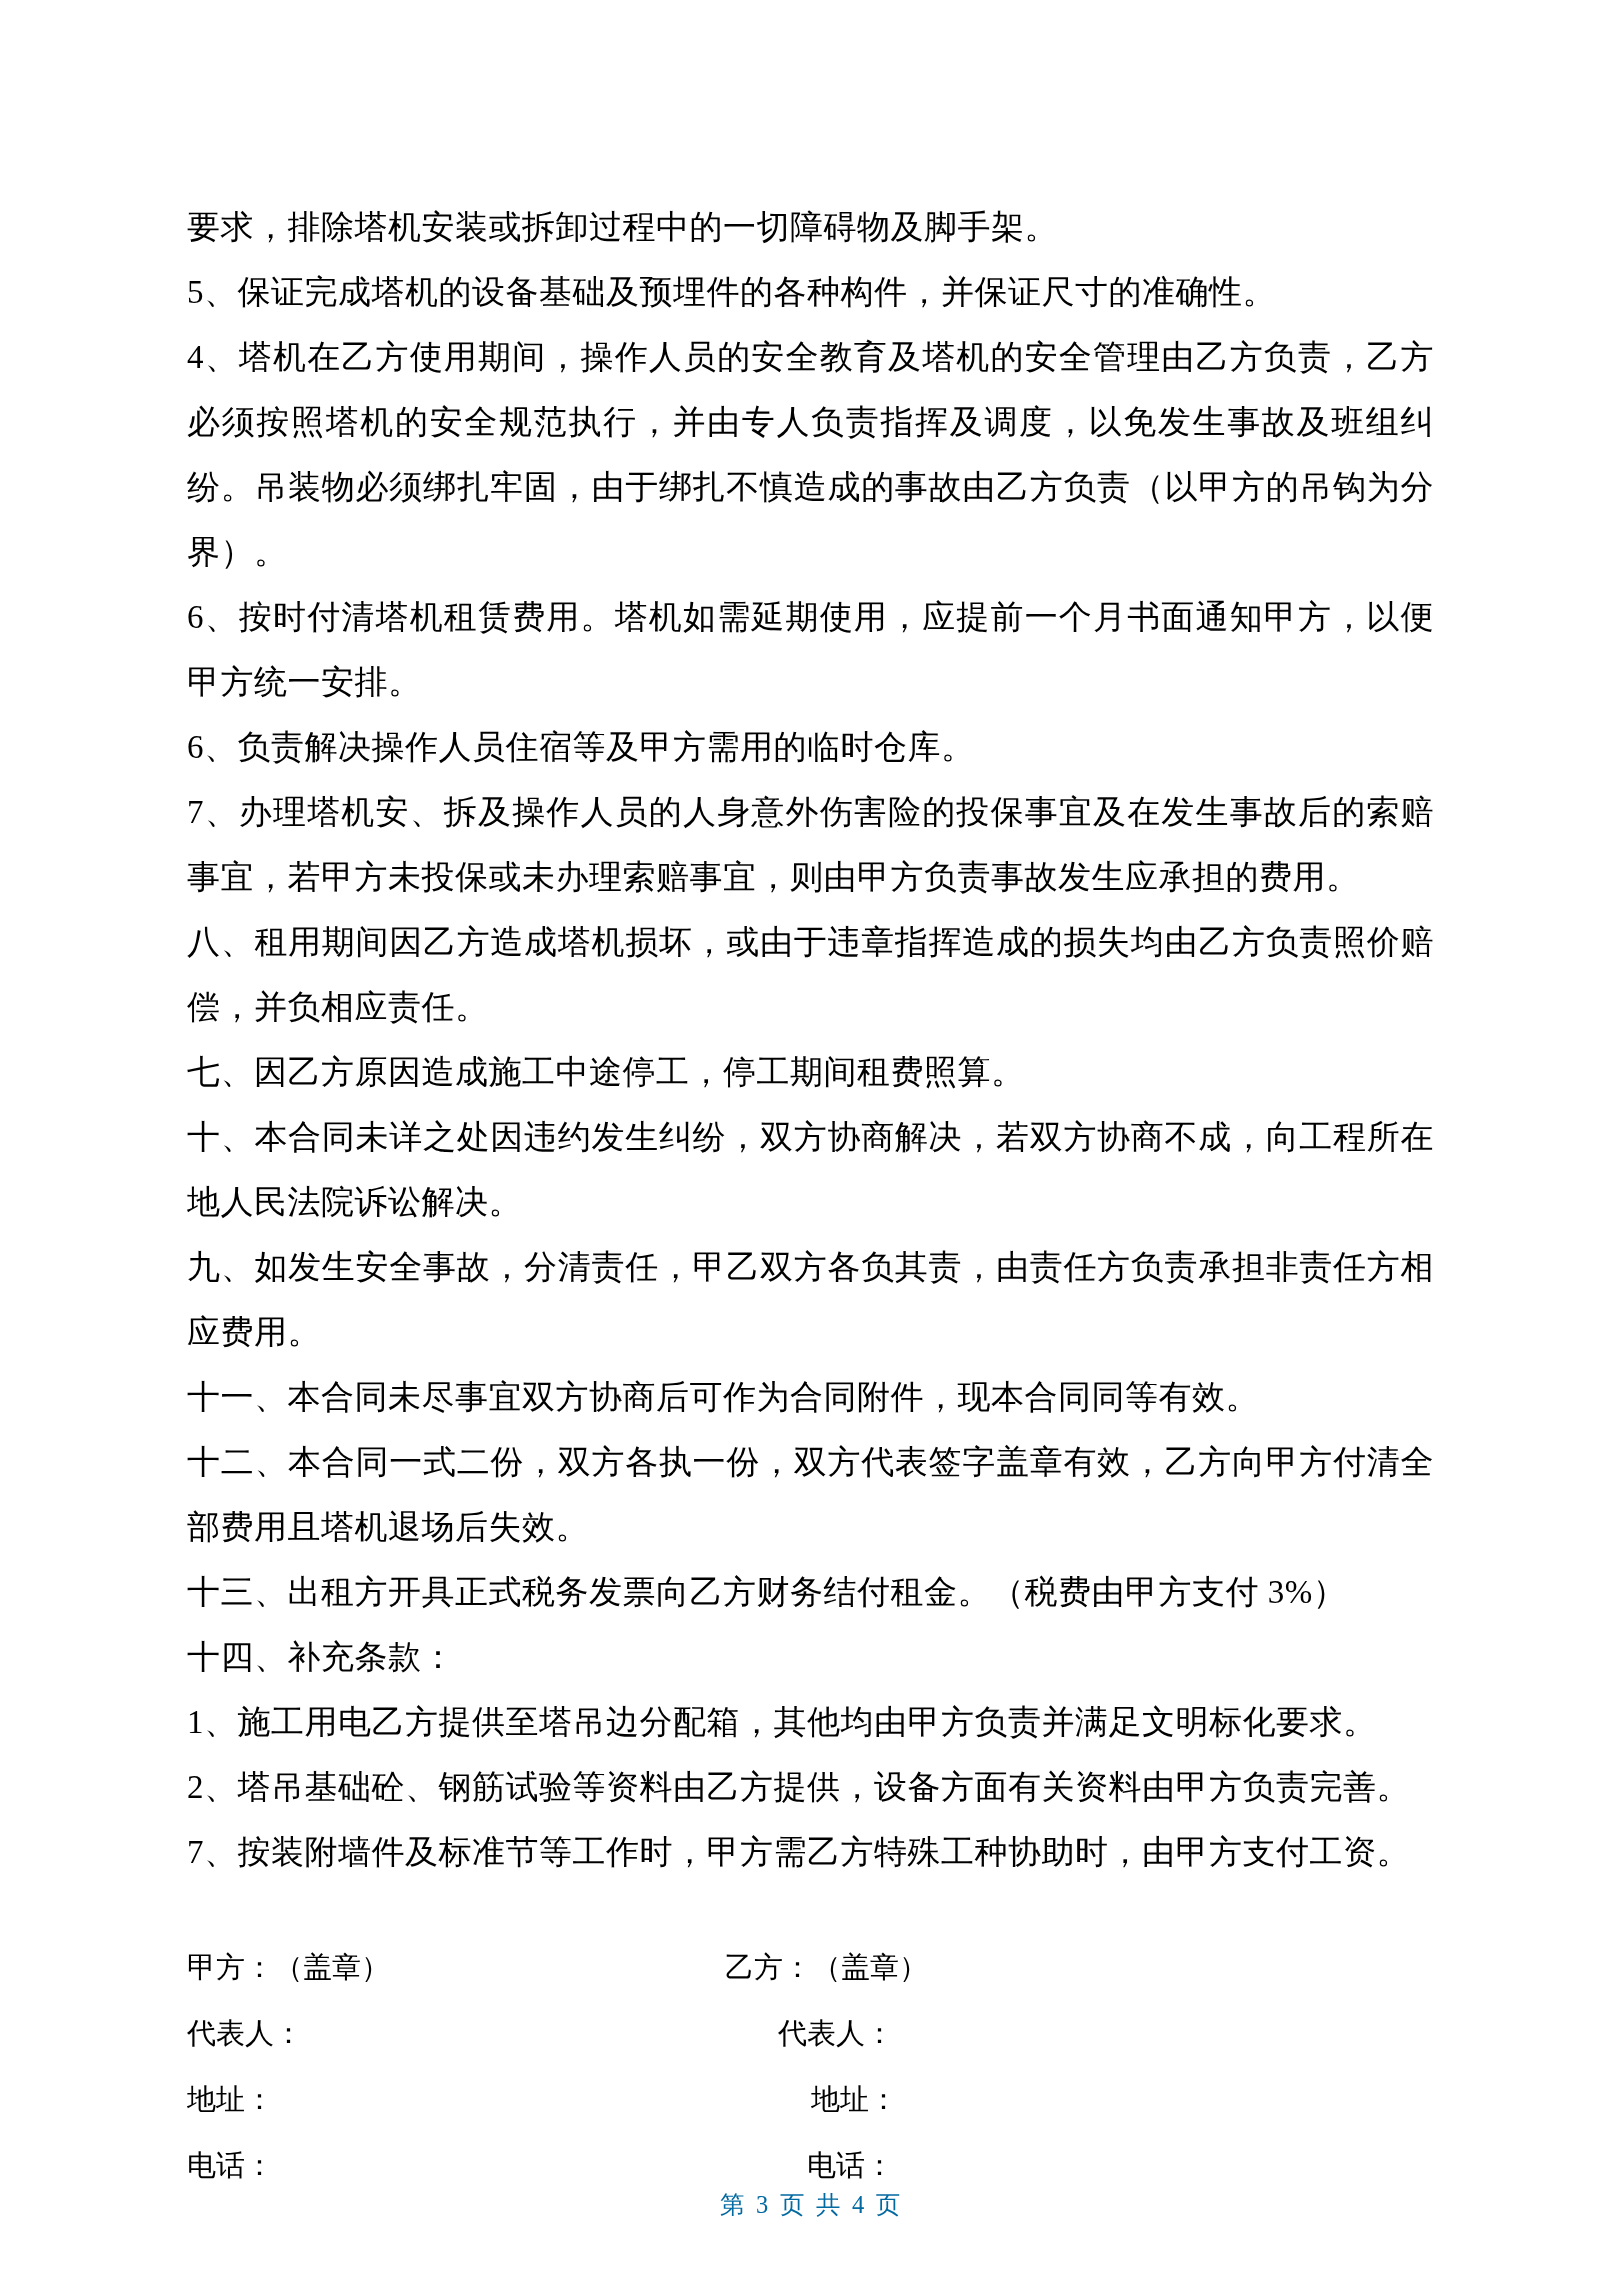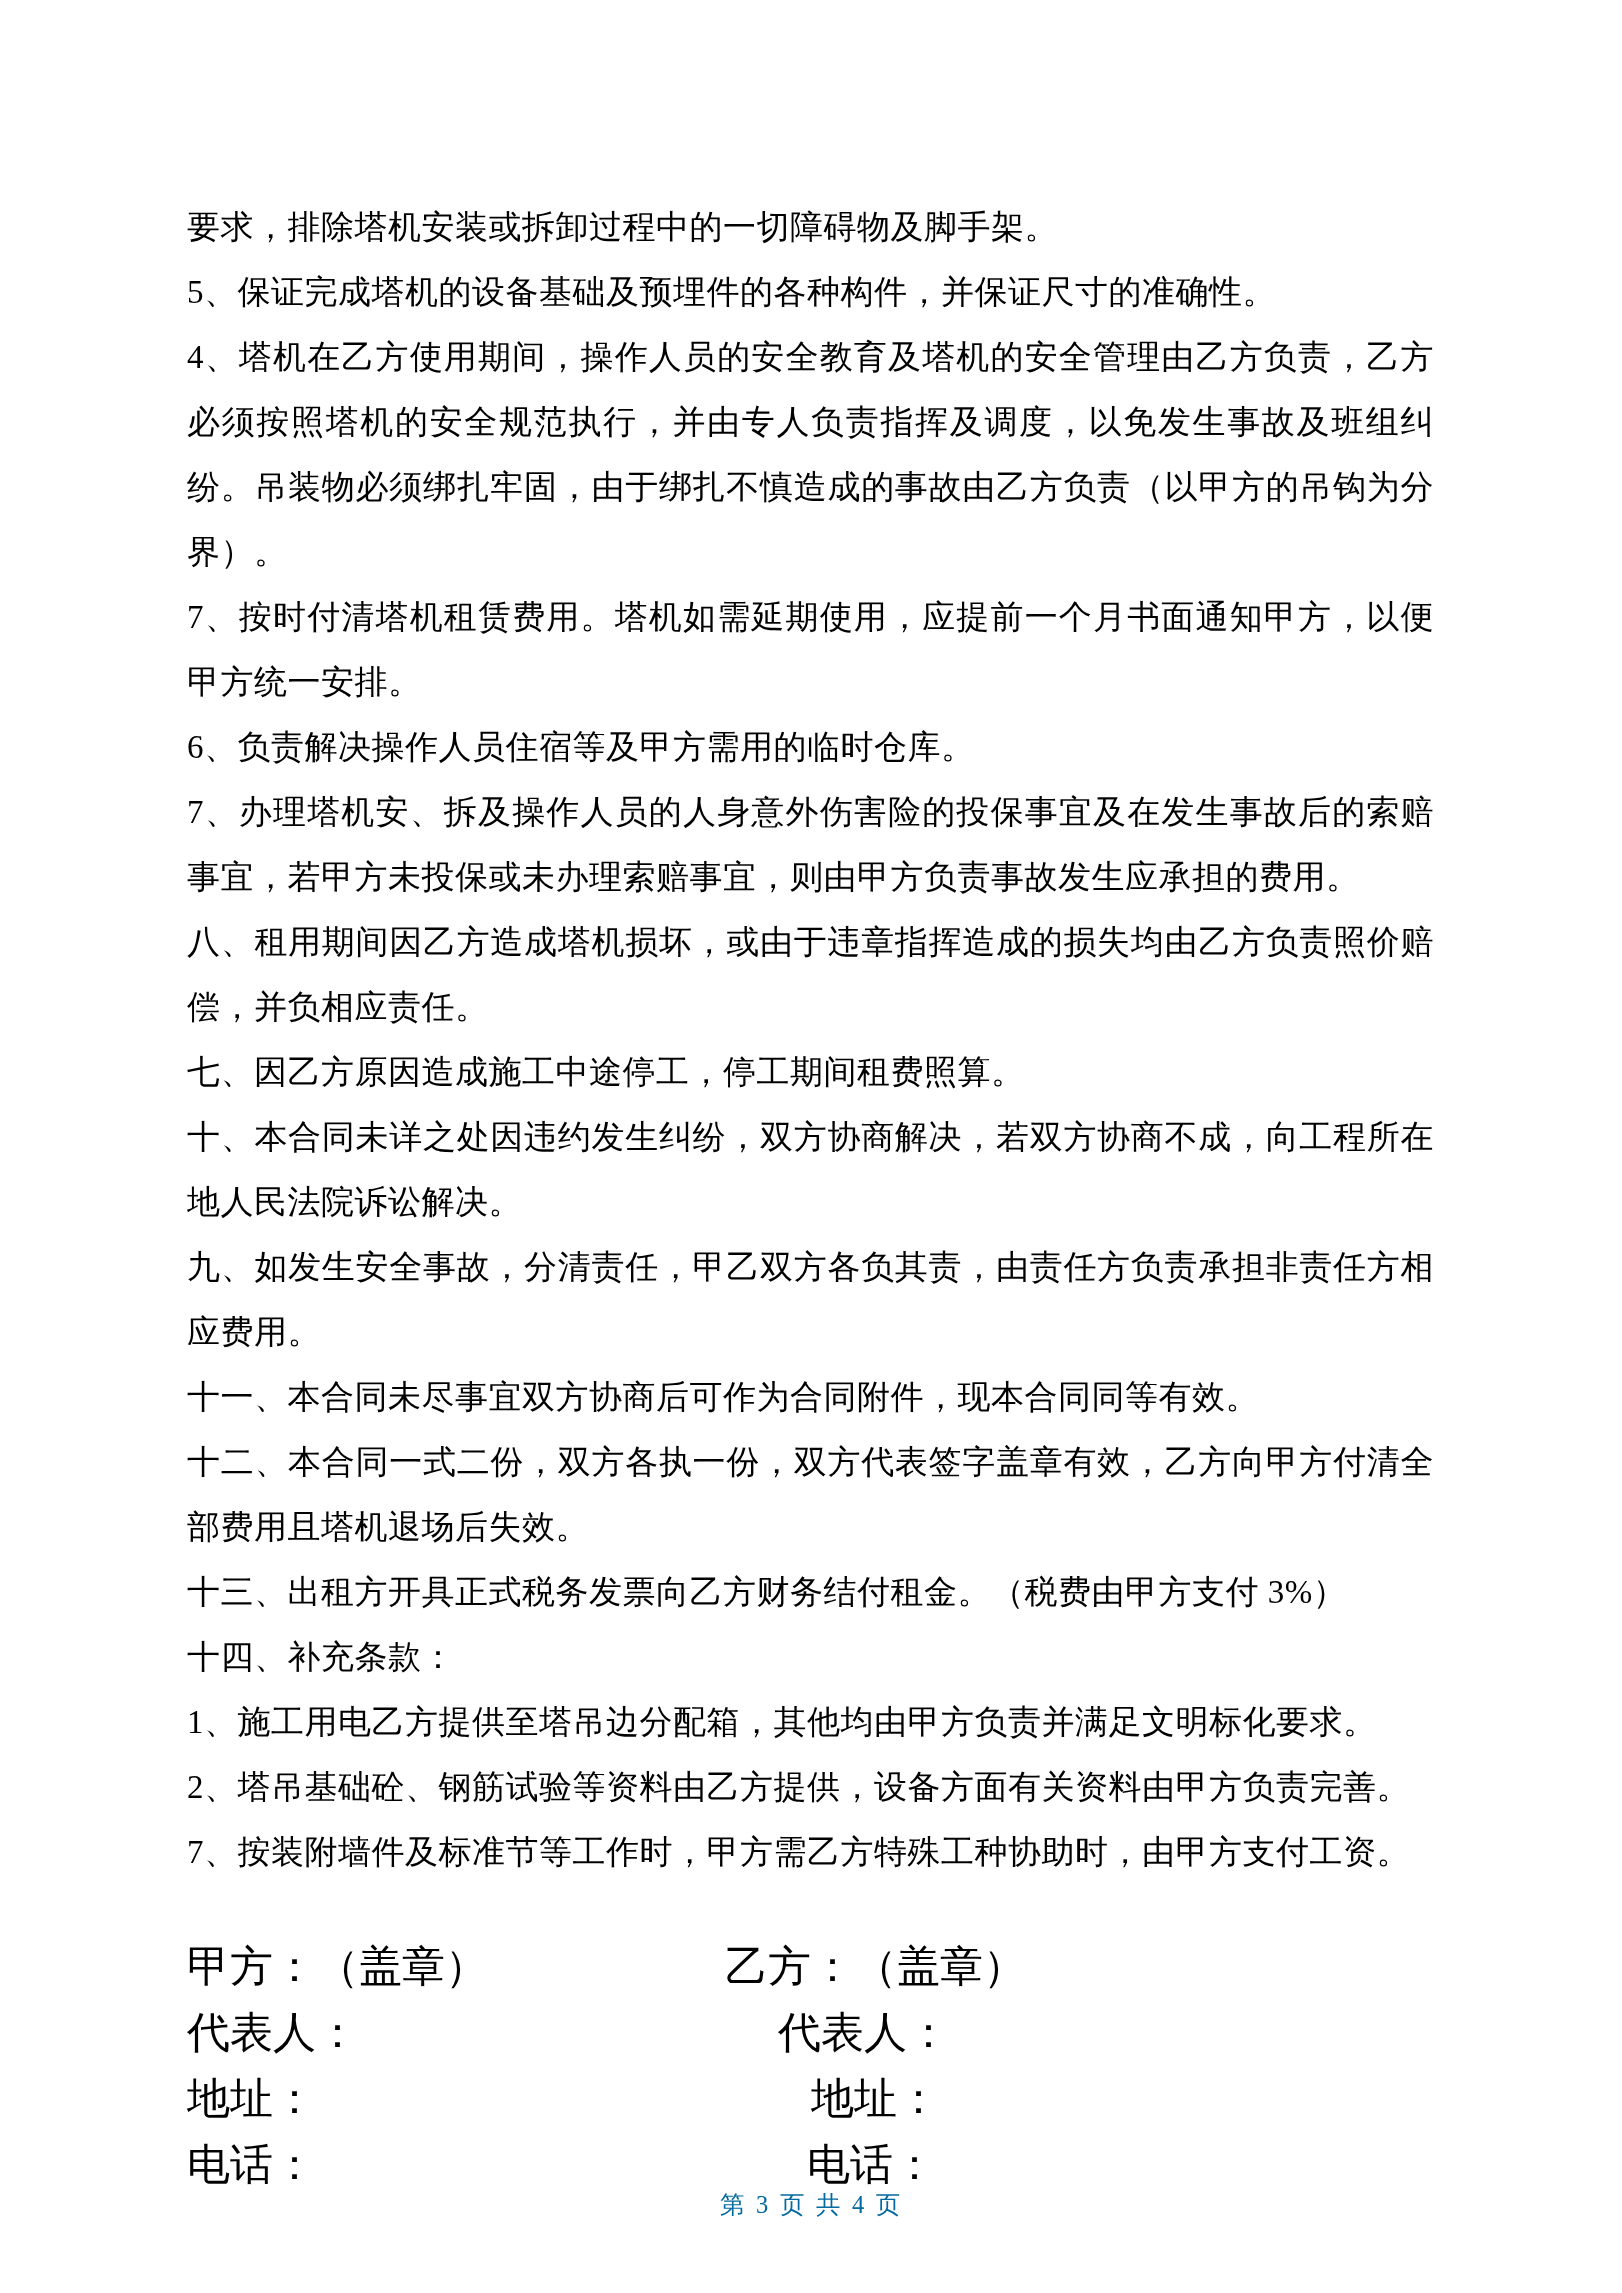--- a/index.html
+++ b/index.html
@@ -21,21 +21,21 @@
     right: 189px;
   }
   .clause {
     font-size: 33px;
     line-height: 65px;
     text-align: justify;
     letter-spacing: 0.5px;
   }
   .signature {
     margin-top: 49px;
-    font-size: 43px;
+    font-size: 29px;
   }
   .sig-row {
     position: relative;
     height: 66px;
     line-height: 66px;
   }
   .sig-b { position: absolute; top: 0; text-align: right; }
   .pos-1 { left: 538px; }
   .pos-2 { left: 591px; }
   .pos-3 { left: 624px; }
@@ -53,21 +53,21 @@
 </style>
 </head>
 <body>
 
 <div class="page">
   <div class="content">
 
     <p class="clause">要求，排除塔机安装或拆卸过程中的一切障碍物及脚手架。</p>
     <p class="clause">5、保证完成塔机的设备基础及预埋件的各种构件，并保证尺寸的准确性。</p>
     <p class="clause">4、塔机在乙方使用期间，操作人员的安全教育及塔机的安全管理由乙方负责，乙方必须按照塔机的安全规范执行，并由专人负责指挥及调度，以免发生事故及班组纠纷。吊装物必须绑扎牢固，由于绑扎不慎造成的事故由乙方负责（以甲方的吊钩为分界）。</p>
-    <p class="clause">7、按时付清塔机租赁费用。塔机如需延期使用，应提前一个月书面通知甲方，以便甲方统一安排。</p>
+    <p class="clause">6、按时付清塔机租赁费用。塔机如需延期使用，应提前一个月书面通知甲方，以便甲方统一安排。</p>
     <p class="clause">6、负责解决操作人员住宿等及甲方需用的临时仓库。</p>
     <p class="clause">7、办理塔机安、拆及操作人员的人身意外伤害险的投保事宜及在发生事故后的索赔事宜，若甲方未投保或未办理索赔事宜，则由甲方负责事故发生应承担的费用。</p>
     <p class="clause">八、租用期间因乙方造成塔机损坏，或由于违章指挥造成的损失均由乙方负责照价赔偿，并负相应责任。</p>
     <p class="clause">七、因乙方原因造成施工中途停工，停工期间租费照算。</p>
     <p class="clause">十、本合同未详之处因违约发生纠纷，双方协商解决，若双方协商不成，向工程所在地人民法院诉讼解决。</p>
     <p class="clause">九、如发生安全事故，分清责任，甲乙双方各负其责，由责任方负责承担非责任方相应费用。</p>
     <p class="clause">十一、本合同未尽事宜双方协商后可作为合同附件，现本合同同等有效。</p>
     <p class="clause">十二、本合同一式二份，双方各执一份，双方代表签字盖章有效，乙方向甲方付清全部费用且塔机退场后失效。</p>
     <p class="clause">十三、出租方开具正式税务发票向乙方财务结付租金。（税费由甲方支付 3%）</p>
     <p class="clause">十四、补充条款：</p>

